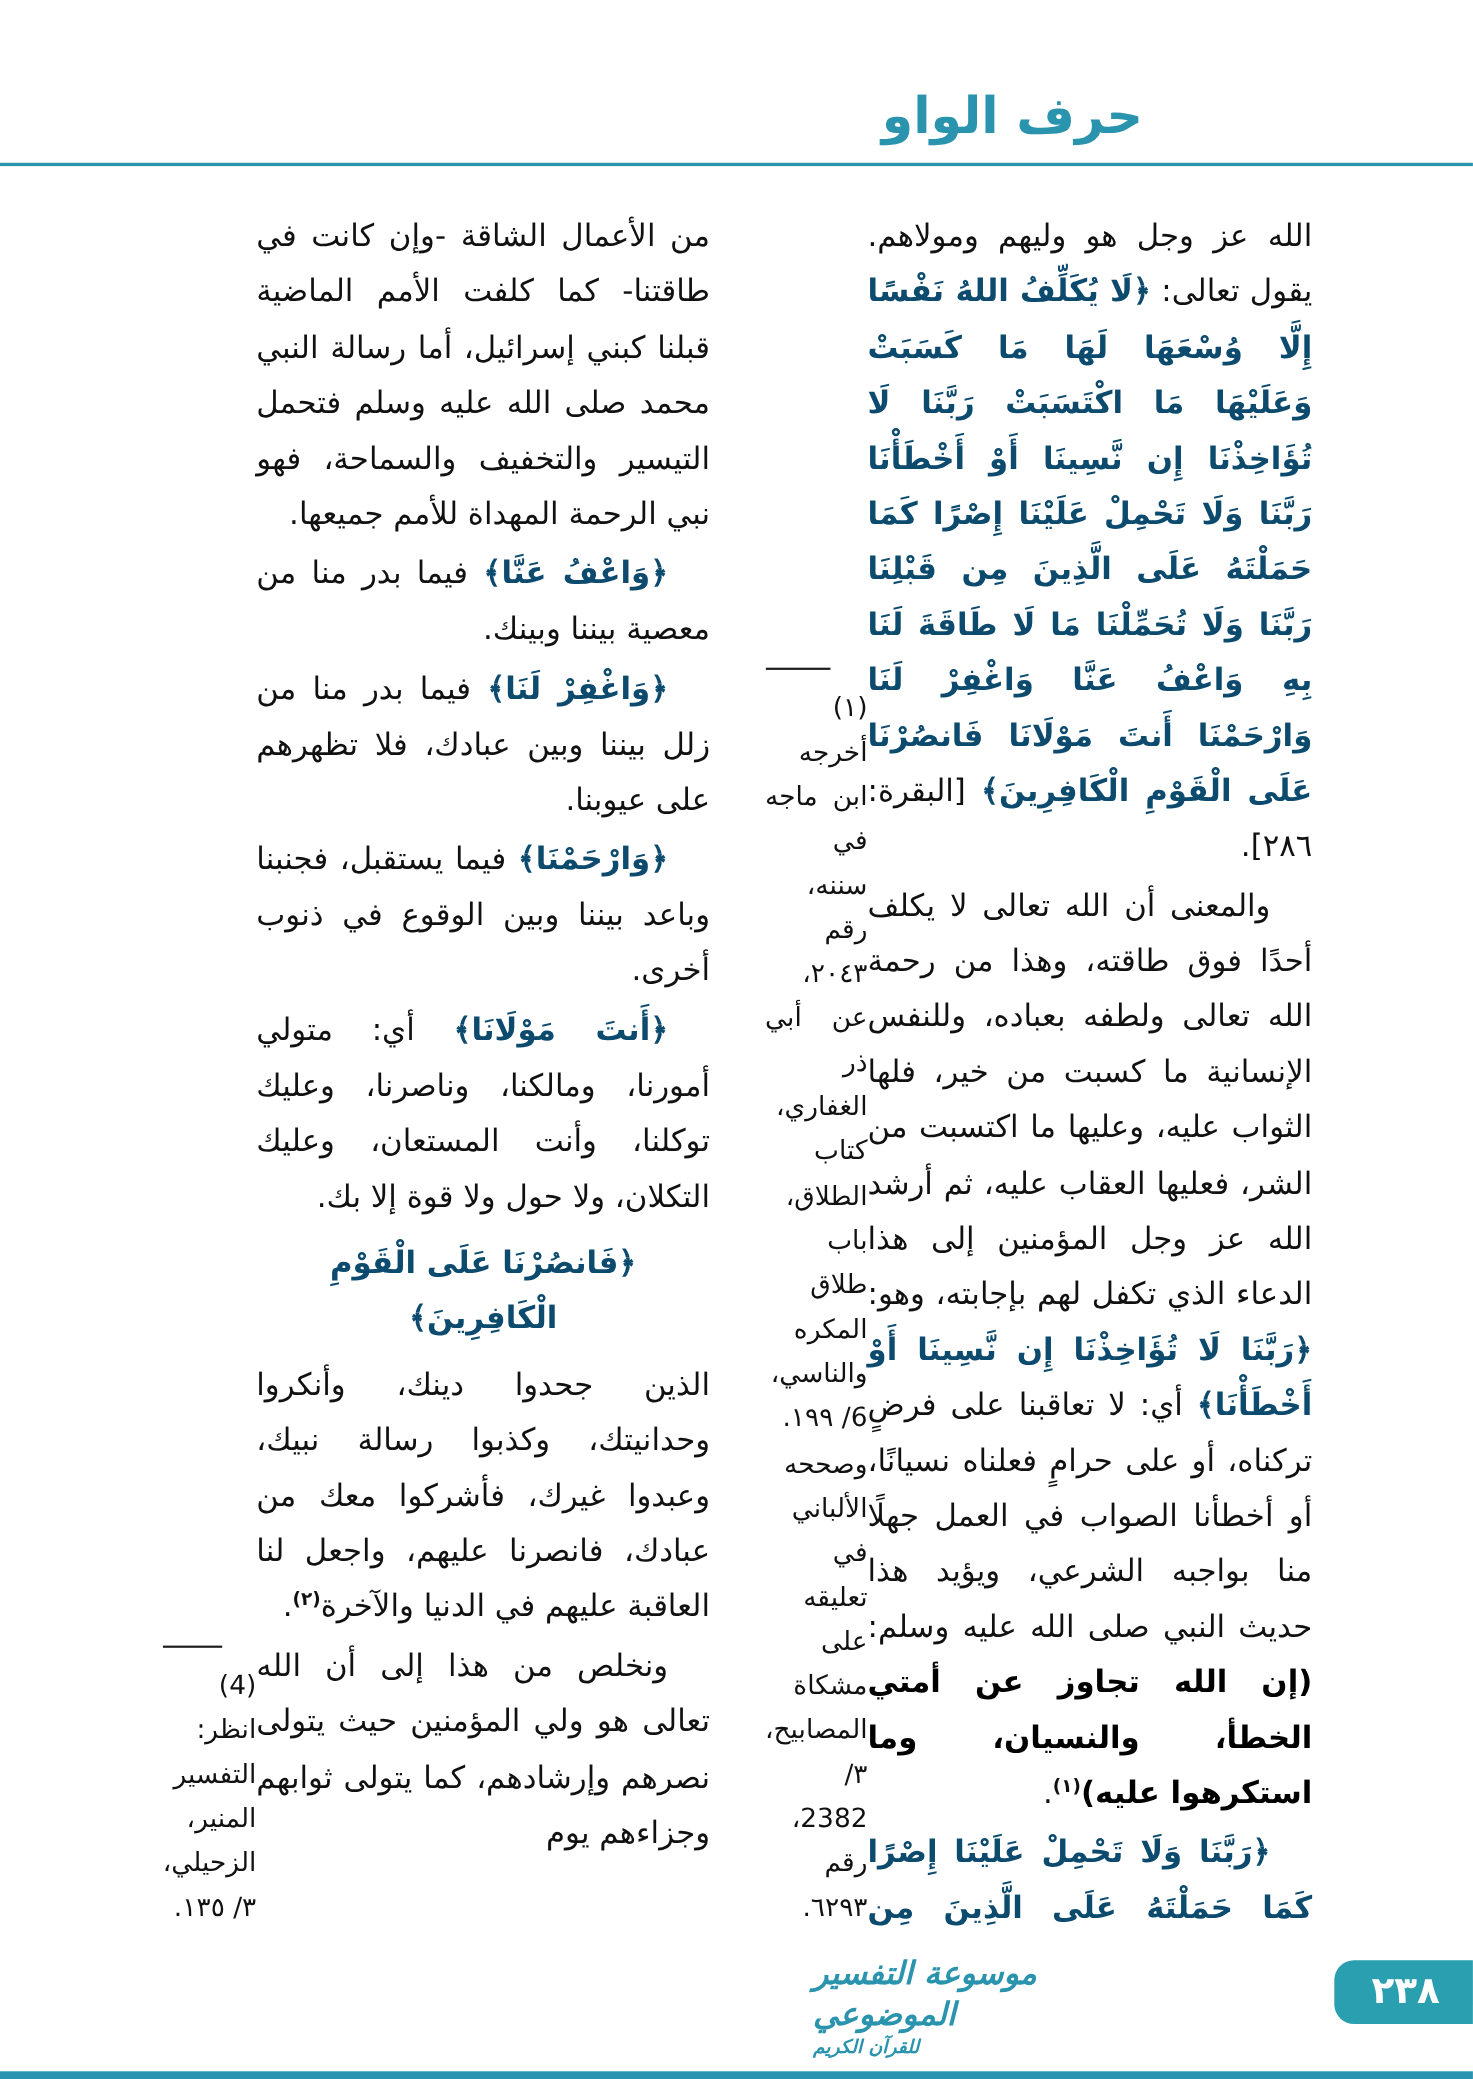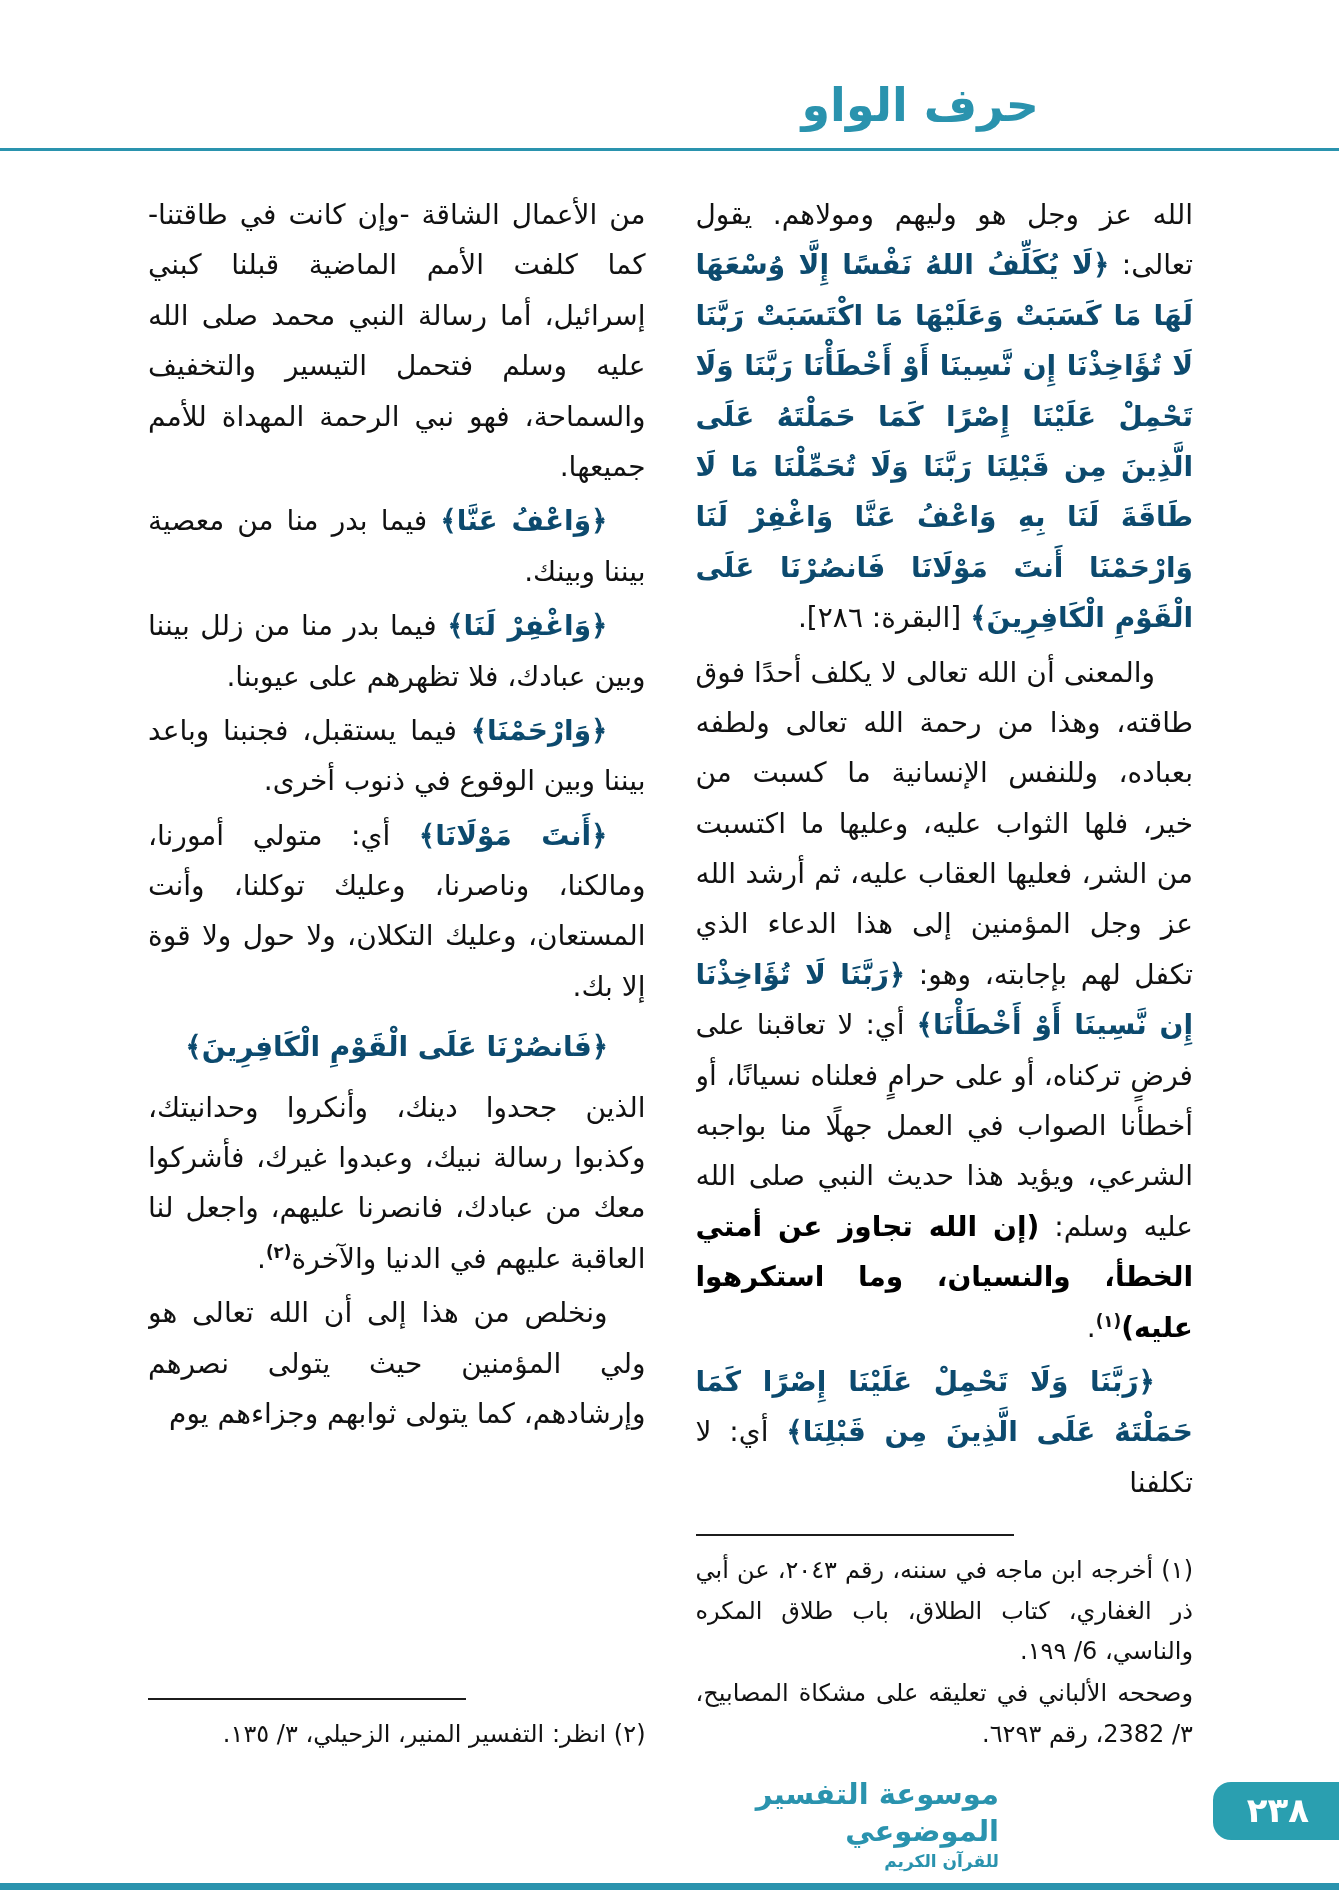--- a/index.html
+++ b/index.html
@@ -44,21 +44,21 @@
     left: 148px;
     height: 1566px;
     display: flex;
     direction: rtl;
     gap: 50px;
     overflow: hidden;
   }
   .column {
     flex: 1 1 0;
     display: flex;
-    flex-direction: column;
+    flex-direction: row;
     overflow: hidden;
   }
   .paragraph {
     font-size: 28px;
     line-height: 1.8;
     text-align: justify;
     color: #111111;
     text-indent: 38px;
     margin-bottom: 4px;
   }
@@ -90,23 +90,24 @@
     color: #111111;
     margin-bottom: 2px;
   }
 
   
   .logo {
     position: absolute;
     bottom: 18px;
     right: 340px;
     width: 260px;
-    text-align: right;
+    text-align: left;
     color: #2a93ae;
     line-height: 1.25;
+    font-style: italic;
   }
   .logo-line1 { font-size: 29px; font-weight: bold; }
   .logo-line2 { font-size: 17px; font-weight: bold; margin-top: 2px; }
 
   .page-number-box {
     position: absolute;
     bottom: 50px;
     right: 0;
     background: #2a9fb0;
     color: #ffffff;
@@ -158,21 +159,21 @@
           <p class="paragraph"><span class="seg-q">﴿وَاغْفِرْ لَنَا﴾</span><span class="seg-n"> فيما بدر منا من زلل بيننا وبين عبادك، فلا تظهرهم على عيوبنا.</span></p>
           <p class="paragraph"><span class="seg-q">﴿وَارْحَمْنَا﴾</span><span class="seg-n"> فيما يستقبل، فجنبنا وباعد بيننا وبين الوقوع في ذنوب أخرى.</span></p>
           <p class="paragraph"><span class="seg-q">﴿أَنتَ مَوْلَانَا﴾</span><span class="seg-n"> أي: متولي أمورنا، ومالكنا، وناصرنا، وعليك توكلنا، وأنت المستعان، وعليك التكلان، ولا حول ولا قوة إلا بك.</span></p>
           <p class="paragraph no-indent center"><span class="seg-q">﴿فَانصُرْنَا عَلَى الْقَوْمِ الْكَافِرِينَ﴾</span></p>
           <p class="paragraph no-indent"><span class="seg-n">الذين جحدوا دينك، وأنكروا وحدانيتك، وكذبوا رسالة نبيك، وعبدوا غيرك، فأشركوا معك من عبادك، فانصرنا عليهم، واجعل لنا العاقبة عليهم في الدنيا والآخرة</span><span class="seg-s">(٢)</span><span class="seg-n">.</span></p>
           <p class="paragraph"><span class="seg-n">ونخلص من هذا إلى أن الله تعالى هو ولي المؤمنين حيث يتولى نصرهم وإرشادهم، كما يتولى ثوابهم وجزاءهم يوم</span></p>
         </div>
       <div class="footnotes">
         <div class="footnote-rule"></div>
         <div>
-            <p class="footnote">(٢) انظر: التفسير المنير، الزحيلي، ٣/ ١٣٥.</p>
+            <p class="footnote">(4) انظر: التفسير المنير، الزحيلي، ٣/ ١٣٥.</p>
           </div>
       </div>
     </section>
 
   </main>
 
   <div class="logo">
     <div class="logo-line1">موسوعة التفسير الموضوعي</div>
     <div class="logo-line2">للقرآن الكريم</div>
   </div>

